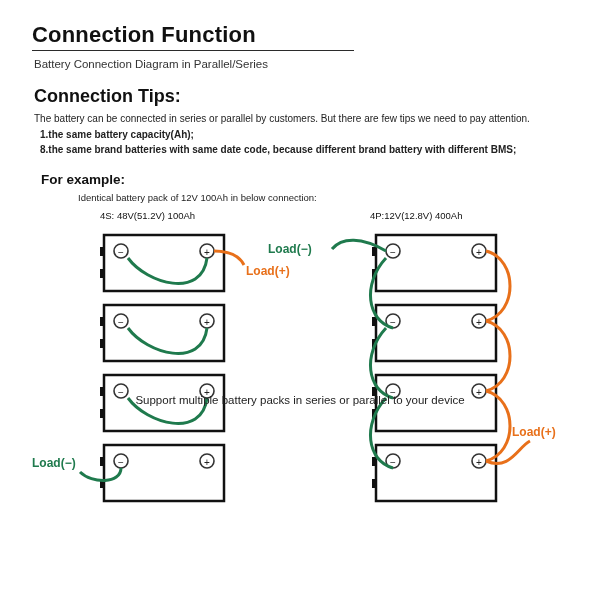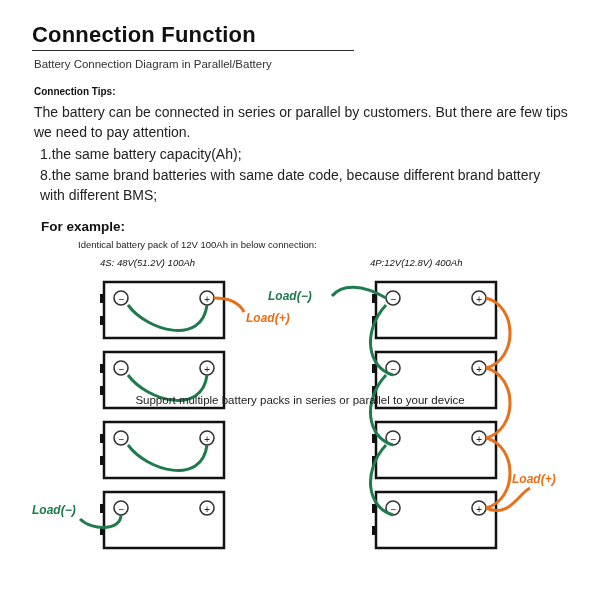--- a/index.html
+++ b/index.html
@@ -34,53 +34,52 @@
     height: 1px;
     background: #2b2b2b;
     margin: 2px 0 7px 0;
   }
   .subtitle {
     font-size: 11.5px;
     color: #333;
     margin: 0 0 16px 2px;
   }
   .section-head {
-    font-size: 10px;
+    font-size: 18px;
     font-weight: bold;
     color: #111;
     margin: 1px 0 5px 2px;
   }
   .tip-line {
-    font-size: 14px;
+    font-size: 10px;
     color: #222;
     line-height: 1.45;
     margin: 0 0 1px 2px;
   }
   .tip-line.bold {
-    font-weight: normal;
+    font-weight: bold;
     margin-left: 8px;
   }
   .example-head {
     font-size: 13.5px;
     font-weight: bold;
     color: #111;
     margin: 14px 0 5px 9px;
   }
   .example-sub {
     font-size: 9.5px;
     color: #222;
     margin: 0 0 6px 2px;
     padding-left: 44px;
   }
   .diagram-wrap {
     position: relative;
     width: 536px;
     height: 330px;
     margin-left: 0;
-    font-style: italic;
   }
   .diagram-wrap svg {
     position: absolute;
     left: 0;
     top: 0;
   }
   .footer-note {
     position: absolute;
     left: 0;
     right: 0;
@@ -98,21 +97,21 @@
     font-weight: bold;
   }
 </style>
 </head>
 <body>
 
 <div class="page">
 
   <h1 class="title">Connection Function</h1>
   <div class="title-rule"></div>
-  <div class="subtitle">Battery Connection Diagram in Parallel/Battery</div>
+  <div class="subtitle">Battery Connection Diagram in Parallel/Series</div>
 
   <div class="section-head">Connection Tips:</div>
   <div class="tip-line">The battery can be connected in series or parallel by customers. But there are few tips we need to pay attention.</div>
   <div class="tip-line bold">1.the same battery capacity(Ah);</div>
   <div class="tip-line bold">8.the same brand batteries with same date code, because different brand battery with different BMS;</div>
 
   <div class="example-head">For example:</div>
   <div class="example-sub">Identical battery pack of 12V 100Ah in below connection:</div>
 
   <div class="diagram-wrap">

